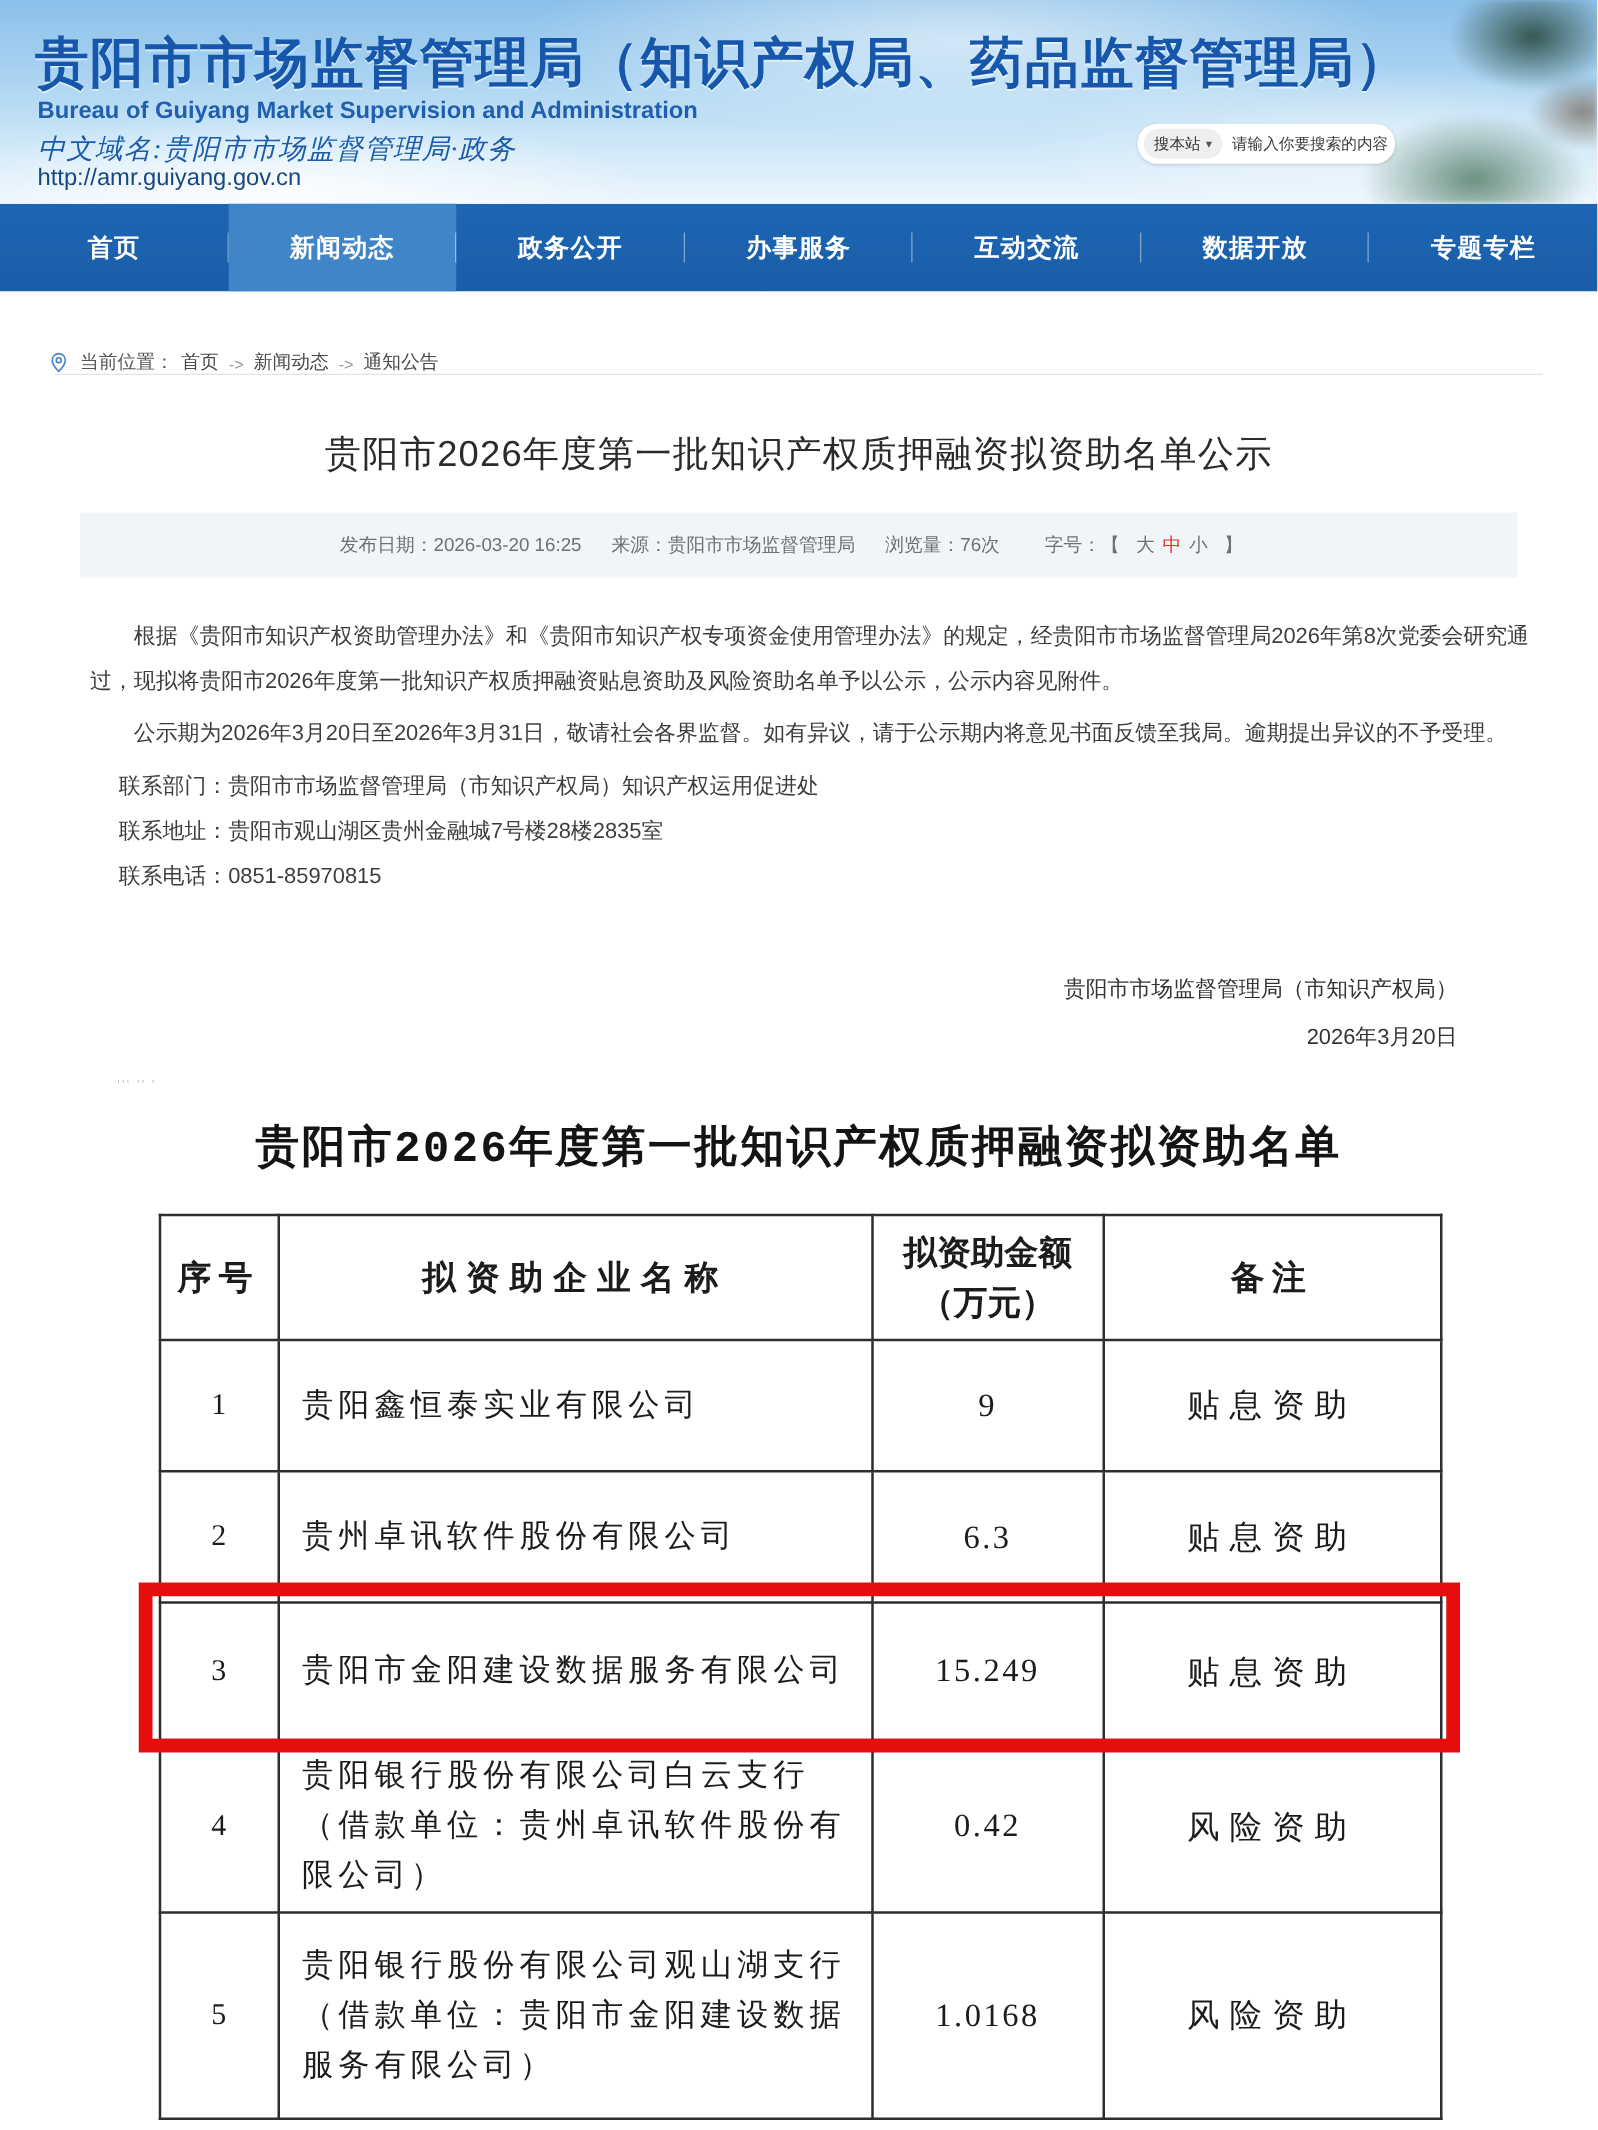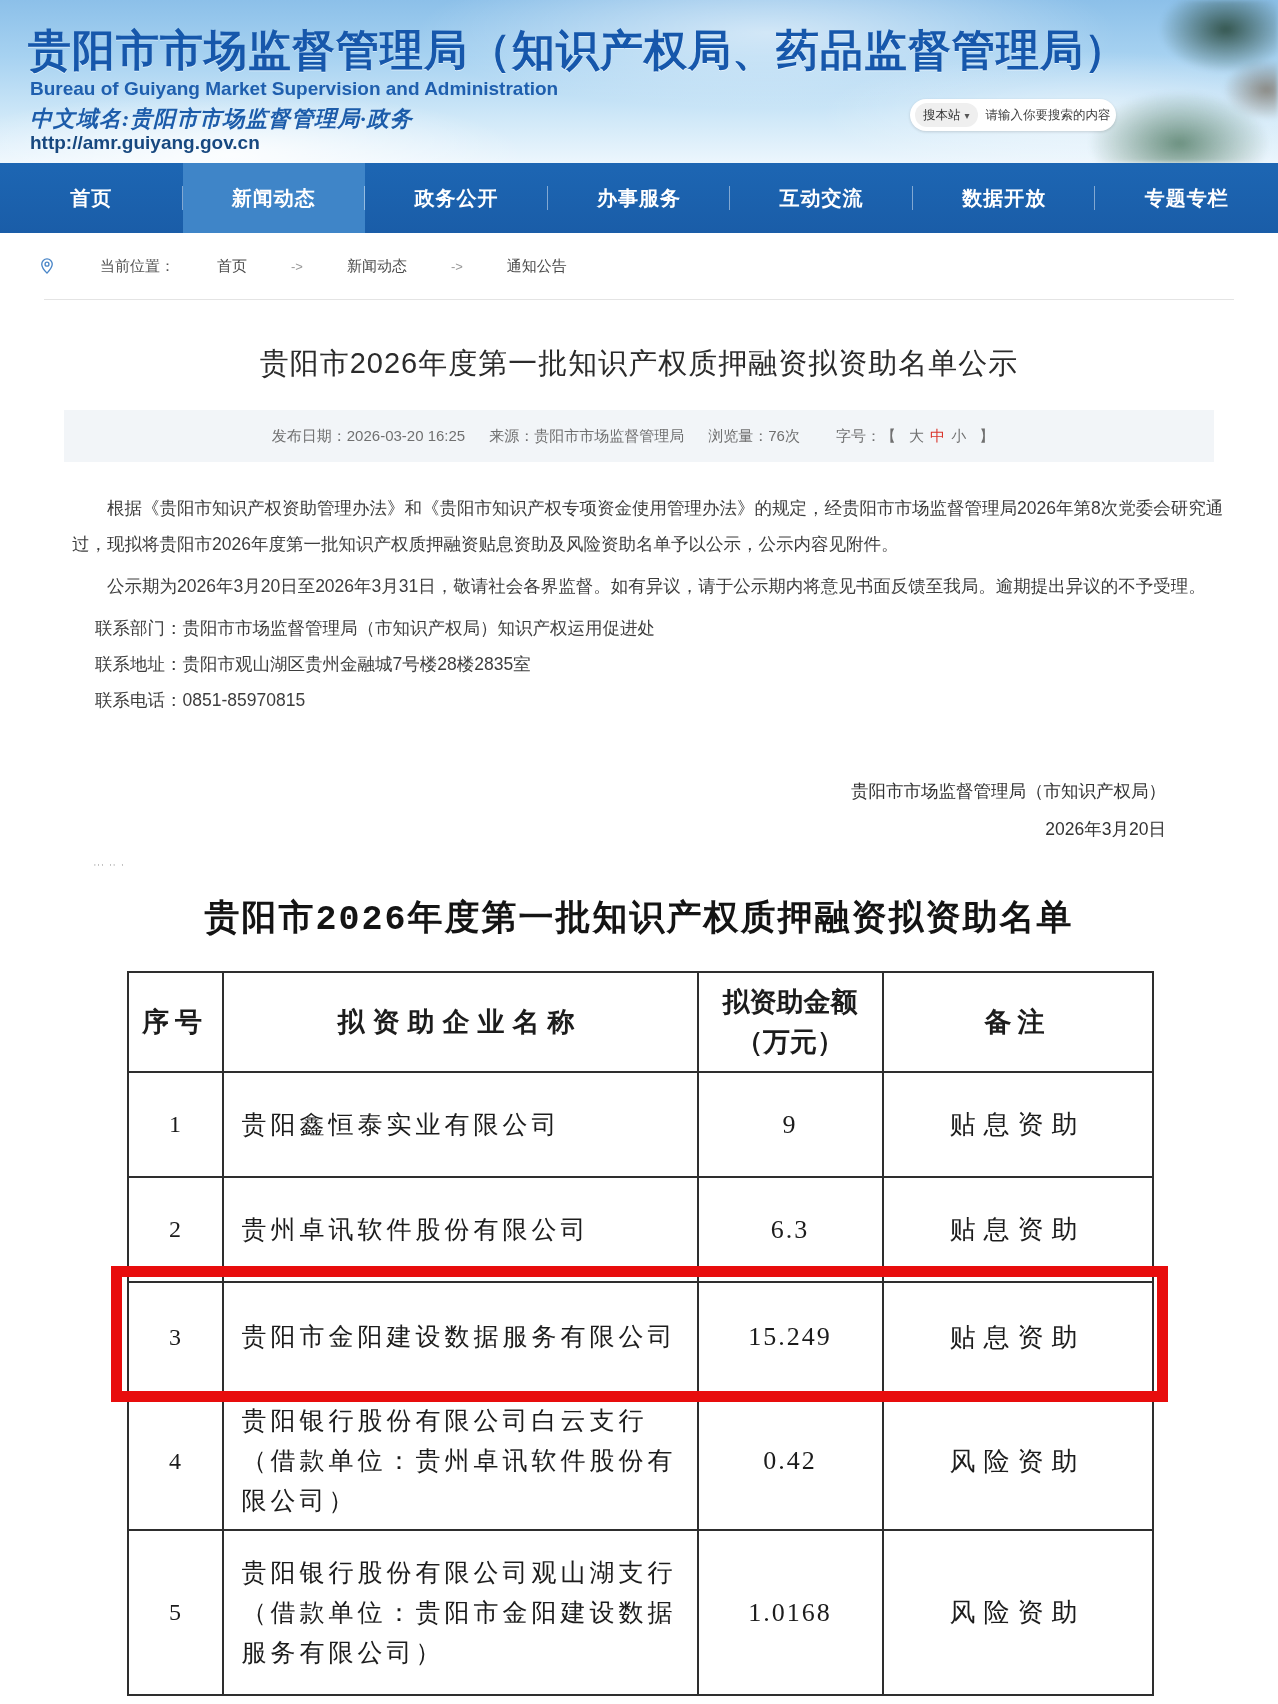--- a/index.html
+++ b/index.html
@@ -33,25 +33,25 @@
     font-size:43px; font-weight:bold; color:#1657ab; letter-spacing:1px;
     text-shadow:0 1px 0 rgba(255,255,255,.5);
   }
   .banner-en{
     position:absolute; left:30px; top:78px;
     font-size:19px; font-weight:bold; color:#1f5fae;
   }
   .banner-domain{
     position:absolute; left:30px; top:104px;
     font-family:"Liberation Serif","DejaVu Serif",serif; font-style:italic;
-    font-size:22px; font-weight:bold; color:#1c5caa; letter-spacing:1px;
+    font-size:22px; font-weight:normal; color:#1c5caa; letter-spacing:1px;
   }
   .banner-url{
     position:absolute; left:30px; top:132px;
-    font-size:19px; font-weight:bold; color:#17487f;text-align:center;
+    font-size:19px; font-weight:normal; color:#17487f;text-align:center;
   }
   .search-pill{
     position:absolute; right:162px; top:99px; width:206px; height:32px;
     background:#ffffff; border-radius:16px; box-shadow:0 1px 3px rgba(0,0,0,.15);
     display:flex; align-items:center; padding:0 10px 0 5px; cursor:text;
   }
   .search-scope{
     background:#efefef; border-radius:13px; height:24px; padding:0 8px;
     display:flex; align-items:center; gap:4px;
     font-size:12.5px; color:#333; cursor:pointer; white-space:nowrap;
@@ -69,22 +69,22 @@
     color:#ffffff; font-size:20px; font-weight:bold; cursor:pointer; letter-spacing:1px;
   }
   .nav-item:not(:last-child)::after{
     content:''; position:absolute; right:0; top:23px; width:1px; height:24px;
     background:rgba(255,255,255,.45);
   }
   .nav-item.active{ background:#3f85c8; }
 
   
   .crumb-row{
-    height:66px; display:flex; align-items:center; padding-left:38px;
-    font-size:15px; color:#555;gap:36px;
+    height:66px; display:flex; align-items:flex-end; padding-left:38px;
+    font-size:15px; color:#555;
   }
   .pin-icon{ width:18px; height:18px; margin-right:8px; flex:0 0 auto; }
   .crumb-link{ color:#4a4a4a; cursor:pointer; margin:0 6px; }
   .crumb-sep{ color:#999; font-size:13px; margin:0 2px; }
   .crumb-divider{ margin:0 44px; border-bottom:1px solid #e4e4e4; }
 
   
   .article-title{
     margin-top:44px; text-align:center;
     font-size:29px; font-weight:normal; color:#2b2b2b; letter-spacing:1px;

